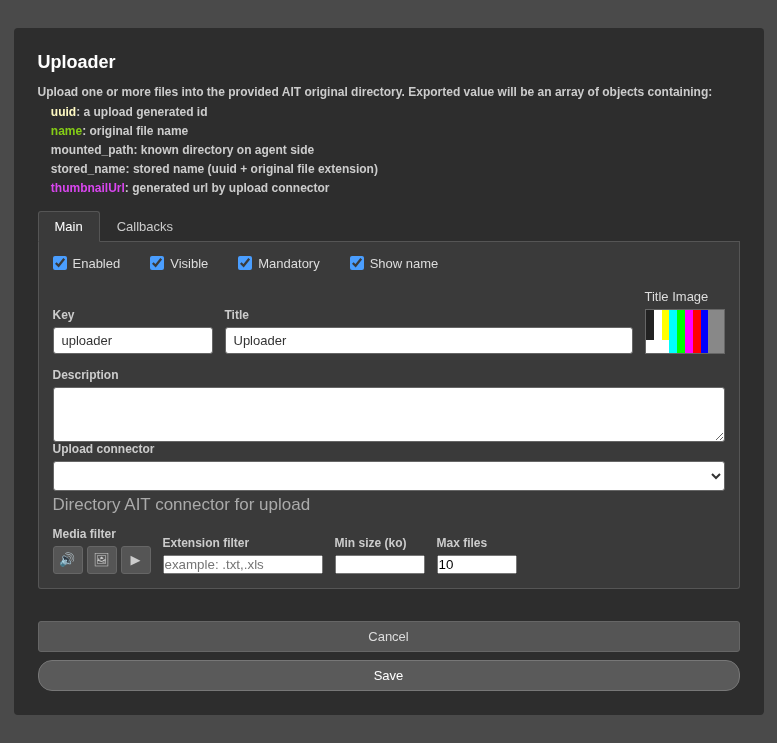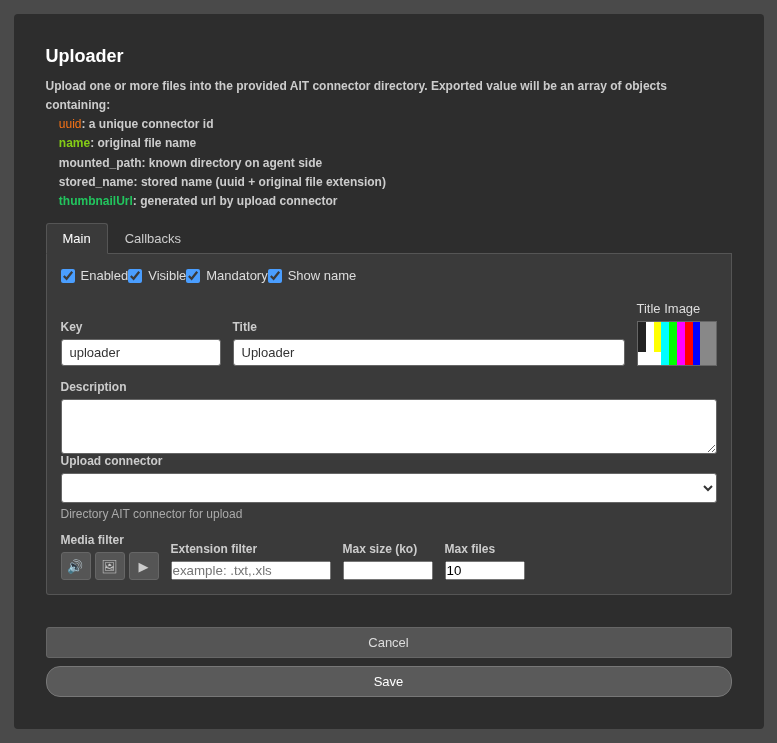--- a/index.html
+++ b/index.html
@@ -11,21 +11,21 @@
       width: 777px;
       height: 743px;
       display: flex;
       align-items: center;
       justify-content: center;
     }
     .dialog {
       background: #2d2d2d;
       width: 750px;
       border-radius: 4px;
-      padding: 32px;
+      padding: 24px;
       position: relative;
     }
     .dialog-title {
       font-size: 18px;
       font-weight: bold;
       color: #fff;
       margin-bottom: 10px;
     }
     .dialog-description {
       font-size: 12px;
@@ -61,20 +61,21 @@
     }
     .tab-content {
       background: #3a3a3a;
       border: 1px solid #555;
       border-top: none;
       padding: 14px;
       border-radius: 0 0 3px 3px;
     }
     .checkboxes-row {
       display: flex;
+      gap: 30px;
       align-items: flex-start;
       margin-bottom: 18px;
     }
     .checkbox-item {
       display: flex;
       align-items: center;
       gap: 6px;
       color: #ddd;
     }
     .checkbox-item input[type="checkbox"] {
@@ -154,21 +155,21 @@
       background: #fff;
       color: #333;
       border: 1px solid #666;
       border-radius: 3px;
       padding: 5px 8px;
       font-size: 13px;
       appearance: auto;
       height: 30px;
     }
     .connector-hint {
-      font-size: 12px;
+      font-size: 17px;
       color: #aaa;
       margin-top: 4px;
       margin-bottom: 12px;
     }
     .media-filter-section {
       display: flex;
       gap: 12px;
       align-items: flex-end;
     }
     .media-filter-group {
@@ -228,26 +229,26 @@
       border-radius: 14px;
     }
     .full-width { width: 100%; }
   </style>
 </head>
 <body>
 
 <div class="dialog">
   <div class="dialog-title">Uploader</div>
   <div class="dialog-description">
-    <span>Upload one or more files into the provided AIT connector directory. Exported value will be an array of objects containing:</span><br>
-    &nbsp;&nbsp;&nbsp;&nbsp;<span style="font-weight:normal;color:#f97316">uuid</span><span>: a unique connector id</span><br>
+    <span>Upload one or more files into the provided AIT original directory. Exported value will be an array of objects containing:</span><br>
+    &nbsp;&nbsp;&nbsp;&nbsp;<span style="font-weight:bold;color:#fef9c3">uuid</span><span>: a upload generated id</span><br>
     &nbsp;&nbsp;&nbsp;&nbsp;<span style="font-weight:bold;color:#84cc16">name</span><span>: original file name</span><br>
     &nbsp;&nbsp;&nbsp;&nbsp;<span style="font-weight:bold;color:#ccc">mounted_path</span><span>: known directory on agent side</span><br>
     &nbsp;&nbsp;&nbsp;&nbsp;<span style="font-weight:bold;color:#ccc">stored_name</span><span>: stored name (uuid + original file extension)</span><br>
-    &nbsp;&nbsp;&nbsp;&nbsp;<span style="font-weight:bold;color:#22c55e">thumbnailUrl</span><span>: generated url by upload connector</span>
+    &nbsp;&nbsp;&nbsp;&nbsp;<span style="font-weight:bold;color:#d946ef">thumbnailUrl</span><span>: generated url by upload connector</span>
   </div>
 
   <div class="tabs">
     <div class="tab active">Main</div>
     <div class="tab">Callbacks</div>
   </div>
 
   <div class="tab-content">
     <div class="checkboxes-row">
       <label class="checkbox-item">
@@ -312,25 +313,25 @@
             <span>▶</span>
           </div>
         </div>
       </div>
 
       <div class="media-filter-group">
         <label>Extension filter</label>
         <input type="text" class="ext-filter-input" placeholder="example: .txt,.xls" style="">
       </div>
 
-
       <div class="media-filter-group">
-        <label>Max size (ko)</label>
+        <label>Min size (ko)</label>
         <input type="text" class="size-input" value="" style="">
       </div>
+
 
       <div class="media-filter-group">
         <label>Max files</label>
         <input type="text" class="max-files-input" value="10" style="">
       </div>
     </div>
   </div>
 
   <div class="dialog-footer">
     <button class="btn btn-cancel">Cancel</button>

